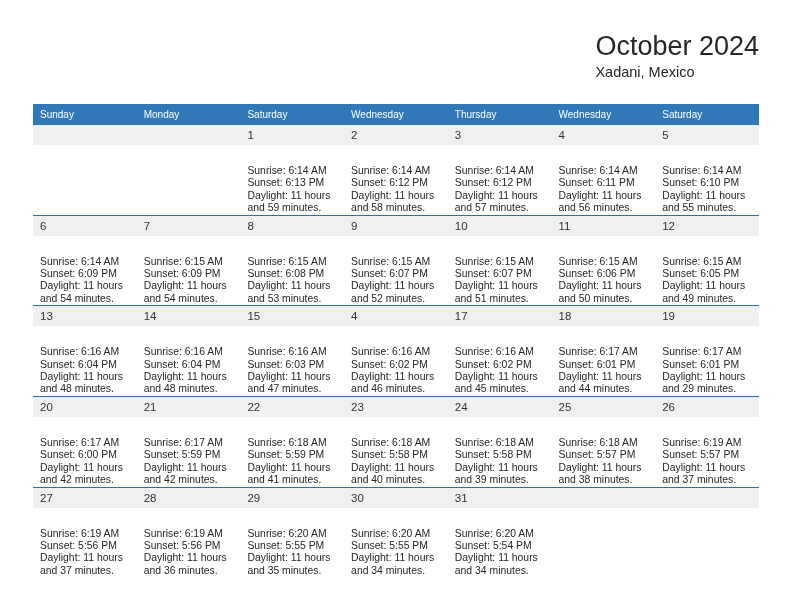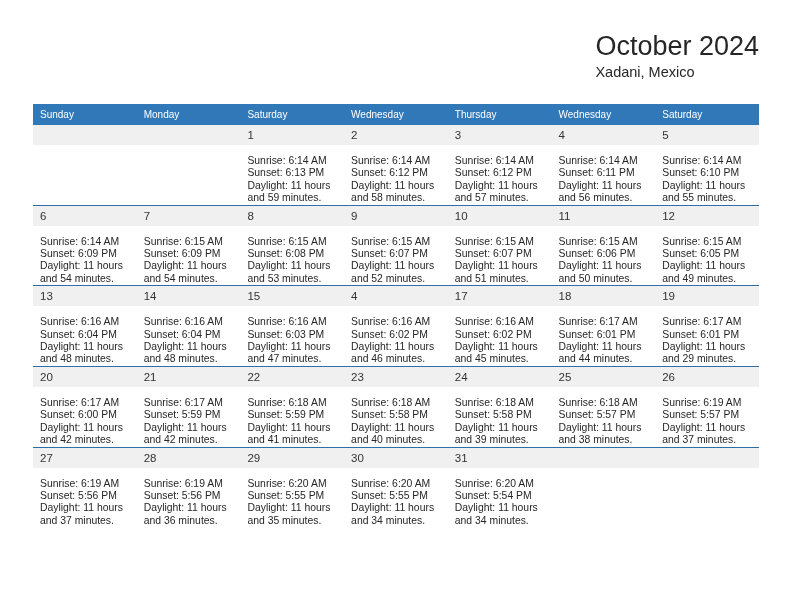--- a/index.html
+++ b/index.html
@@ -115,21 +115,21 @@
   }
   .daynum {
     background: #f0f0f0;
     font-size: 11.5px;
     color: #333333;
     line-height: 14px;
     padding: 3px 0 3px 7px;
     height: 14px;
   }
   .info {
-    padding: 10px 6px 0 7px;
+    padding: 20px 6px 0 7px;
     font-size: 10.4px;
     line-height: 12.4px;
     color: #262626;
   }
   .info div {
     white-space: normal;
   }
   .empty .daynum {
     background: #f0f0f0;
     color: transparent;

